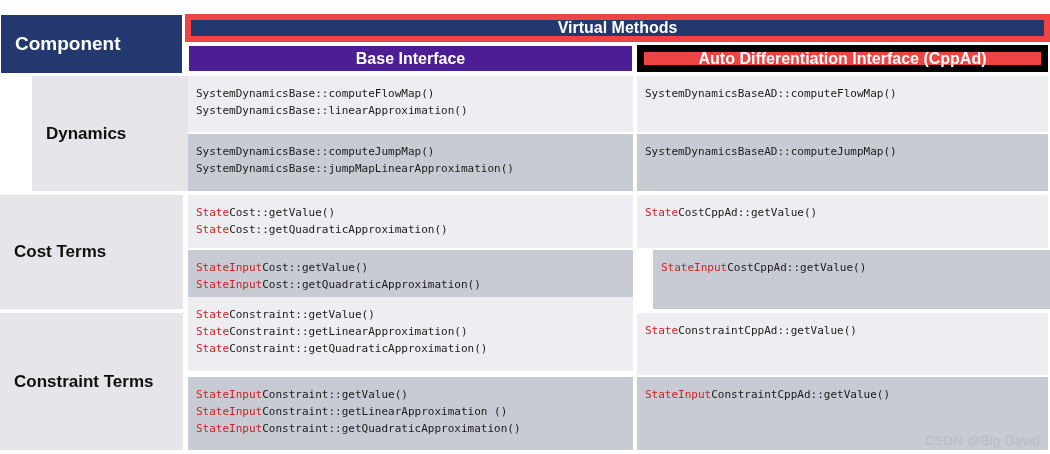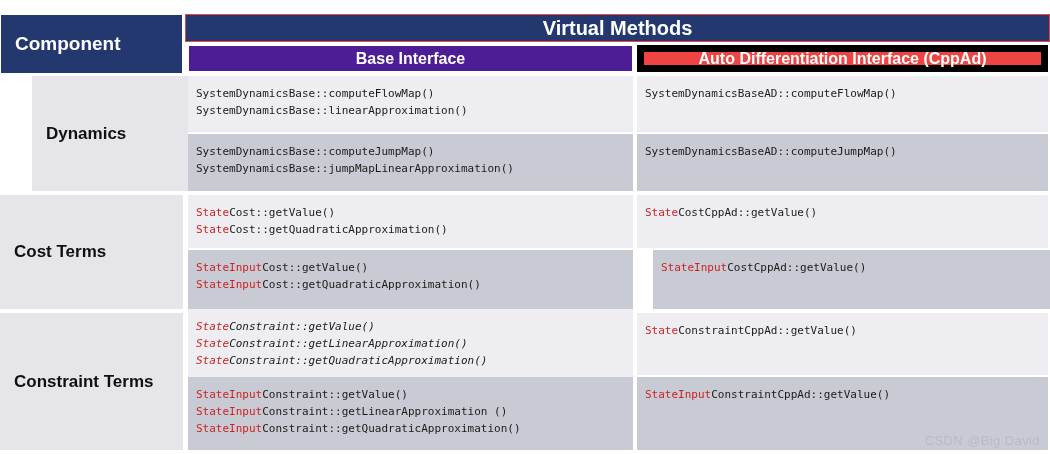--- a/index.html
+++ b/index.html
@@ -62,27 +62,27 @@
     padding-left: 14px;
     color: #ffffff;
     font-size: 19px;
     font-weight: bold;
   }
   .hdr-virtual {
     position: absolute;
     left: 185px; top: 0;
     width: 865px; height: 28px;
     background: #23386e;
-    border: 1px solid #ef4444;
+    border: 6px solid #ef4444;
     box-sizing: border-box;
     display: flex;
     align-items: center;
     justify-content: center;
     color: #ffffff;
-    font-size: 20px;
+    font-size: 16px;
     font-weight: bold;
   }
   .hdr-base {
     position: absolute;
     left: 188px; top: 31px;
     width: 445px; height: 27px;
     background: #4c1d95;
     border: 1px solid #ffffff;
     box-sizing: border-box;
     display: flex;
@@ -214,21 +214,21 @@
           <div><span class="hl">StateInput</span>Cost::getValue()</div>
           <div><span class="hl">StateInput</span>Cost::getQuadraticApproximation()</div>
         </div>
         <div class="code-cell dark right" style="top: 236px; height: 61px; margin-left: 16px;">
           <div><span class="hl">StateInput</span>CostCppAd::getValue()</div>
         </div>
         <div class="group-sep" style="top: 297px;"></div>
         <div class="comp-cell" style="top: 299px; height: 139px;">
           <span>Constraint Terms</span>
         </div>
-        <div class="code-cell light left" style="top: 295px; height: 76px; font-style: italic;">
+        <div class="code-cell light left" style="top: 283px; height: 76px;">
           <div><span class="hl">State</span>Constraint::getValue()</div>
           <div><span class="hl">State</span>Constraint::getLinearApproximation()</div>
           <div><span class="hl">State</span>Constraint::getQuadraticApproximation()</div>
         </div>
         <div class="code-cell light right" style="top: 299px; height: 64px;">
           <div><span class="hl">State</span>ConstraintCppAd::getValue()</div>
         </div>
         <div class="code-cell dark left" style="top: 363px; height: 75px;">
           <div><span class="hl">StateInput</span>Constraint::getValue()</div>
           <div><span class="hl">StateInput</span>Constraint::getLinearApproximation ()</div>

